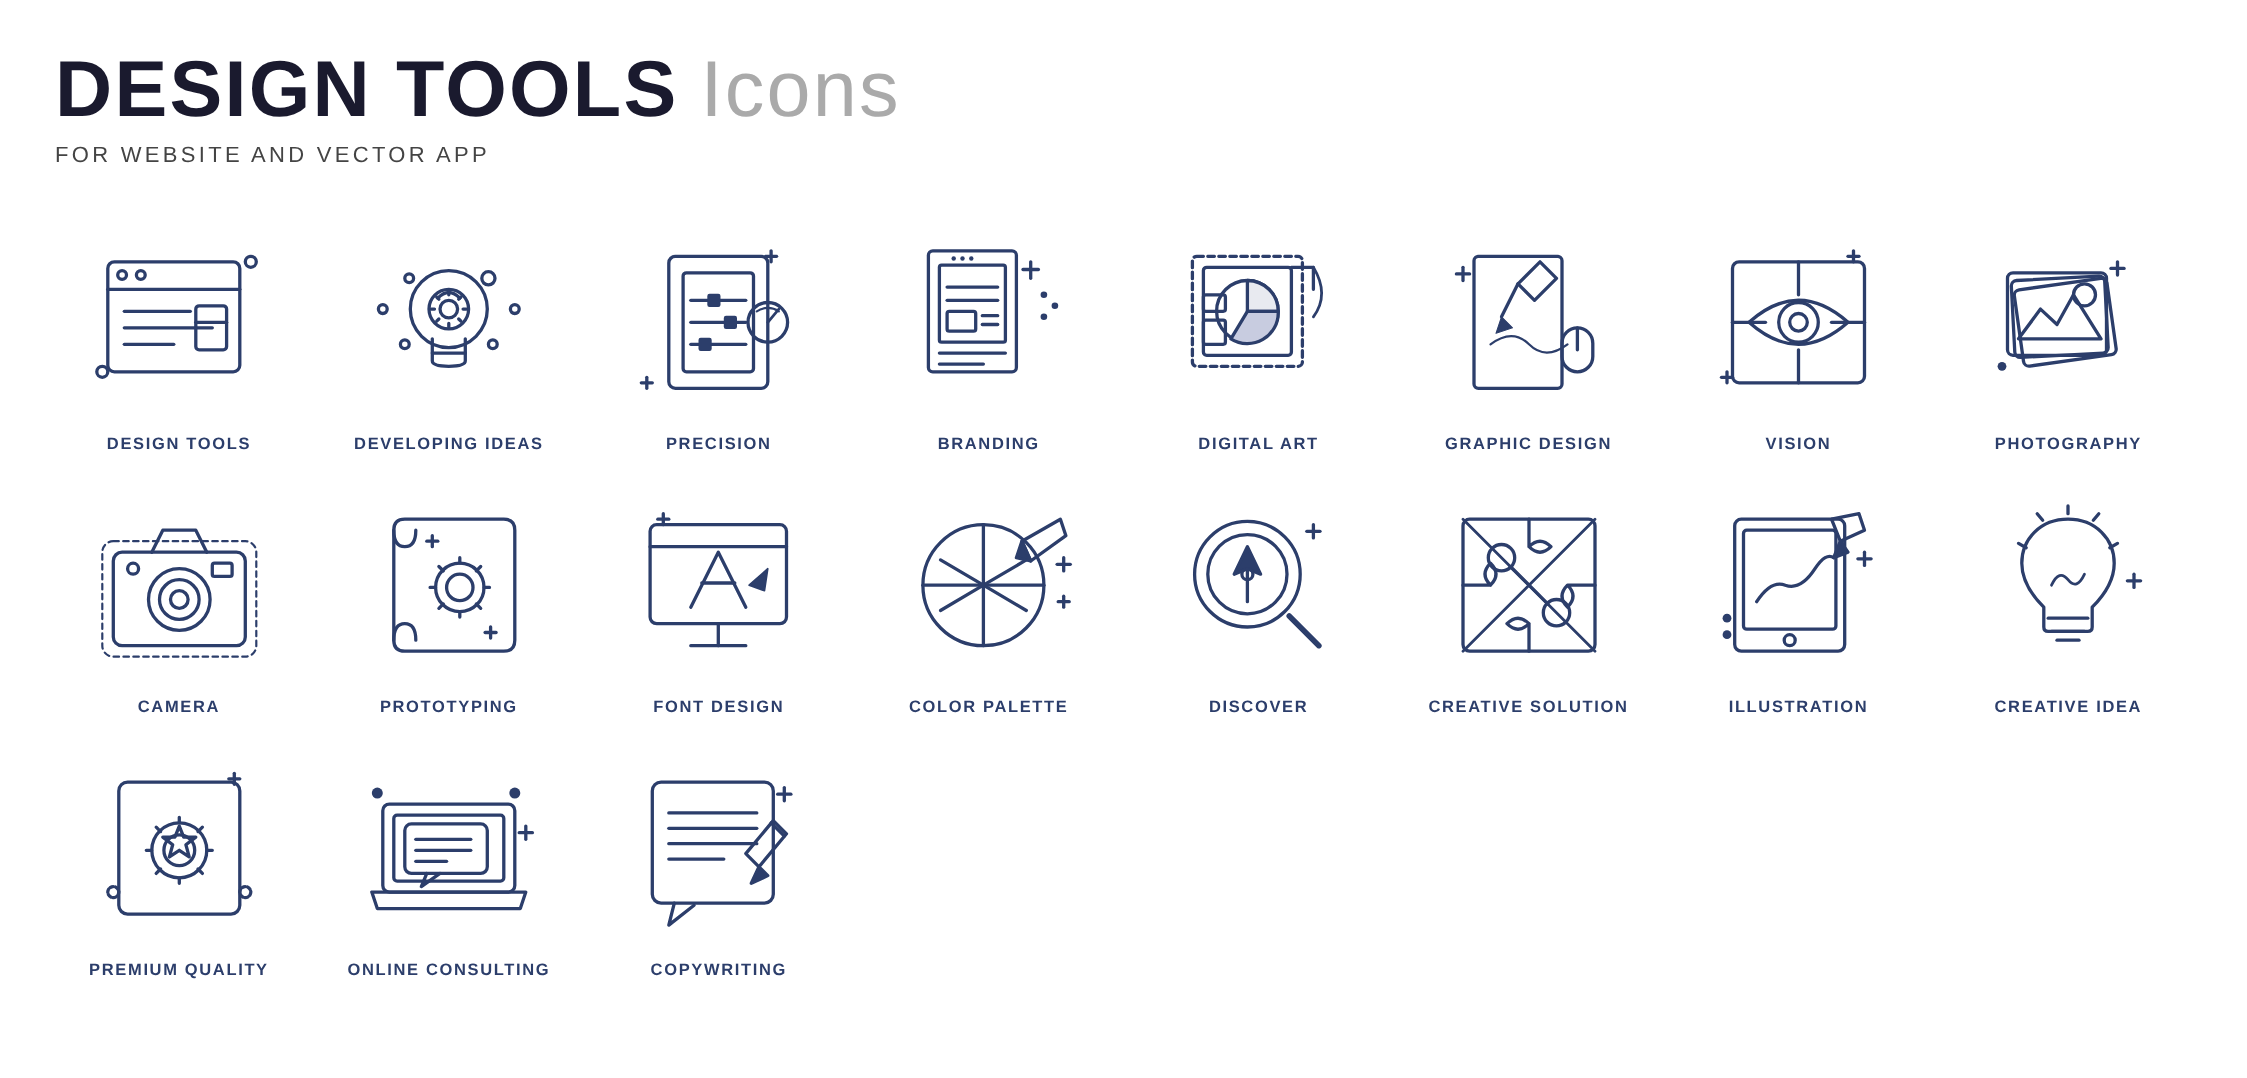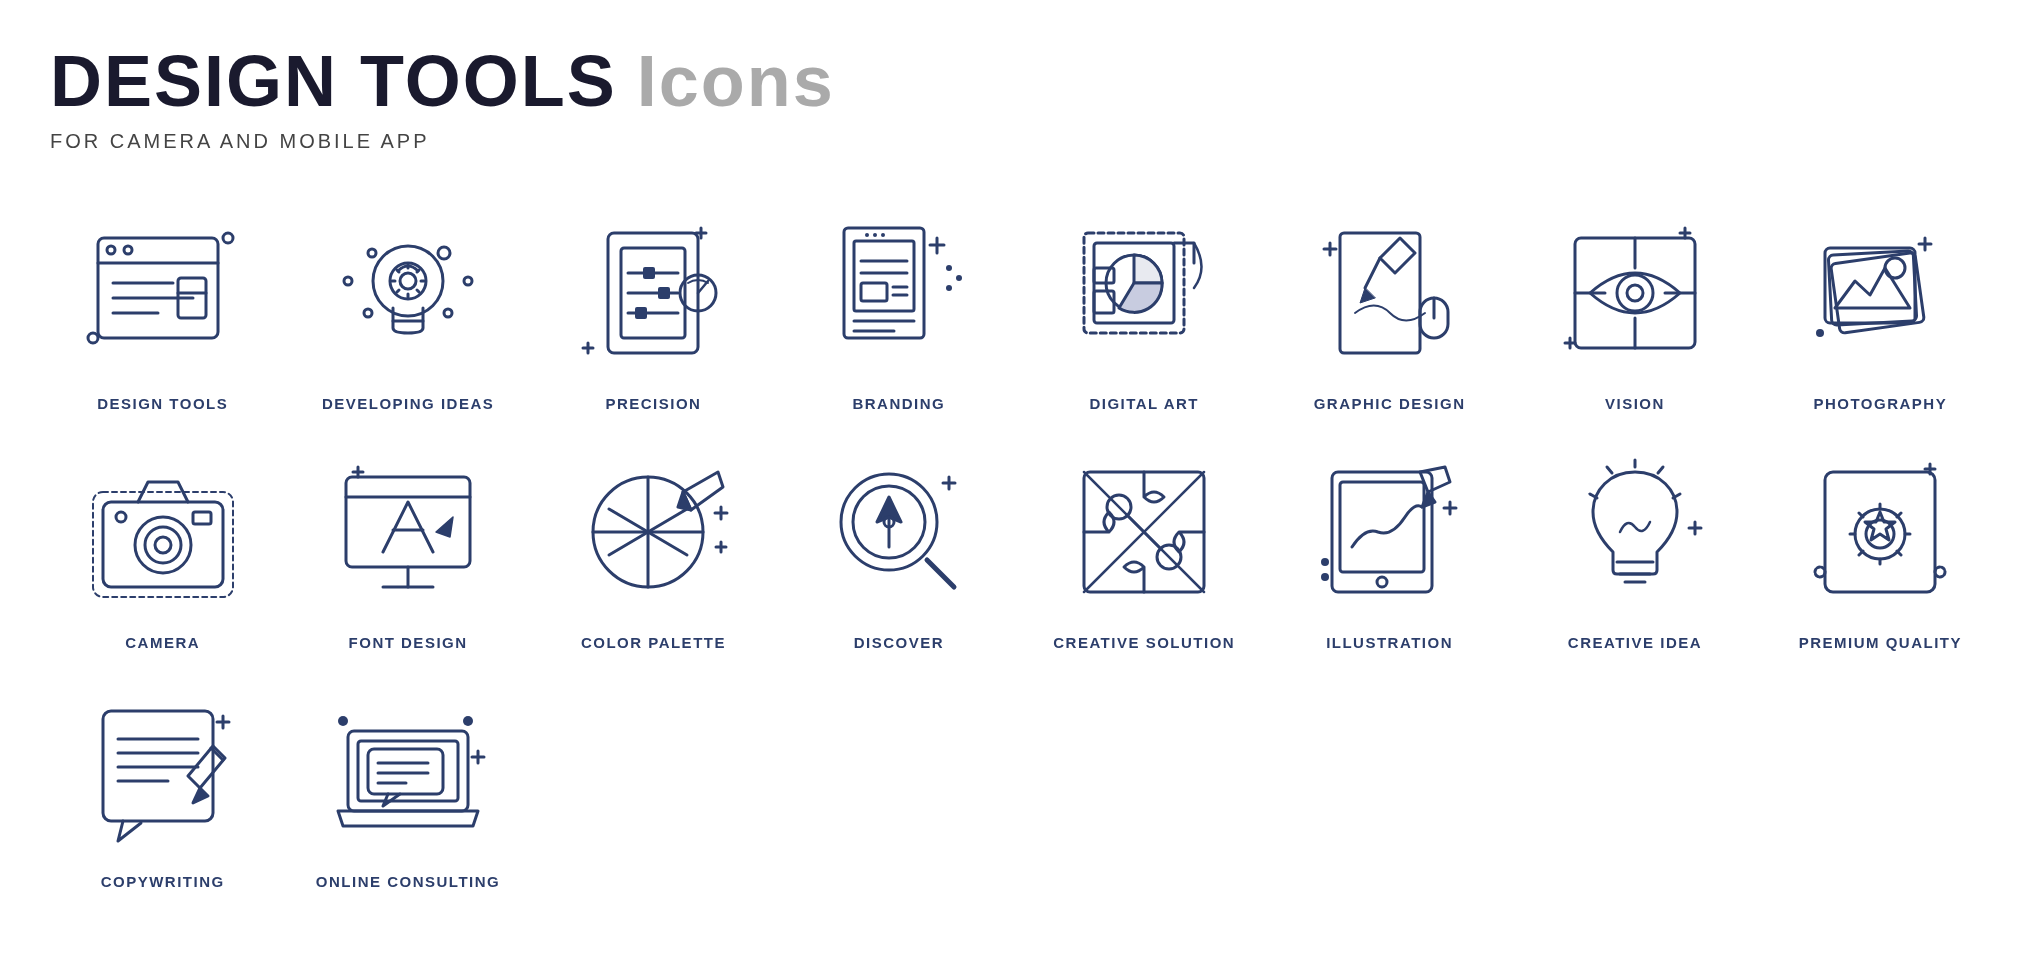--- a/index.html
+++ b/index.html
@@ -17,21 +17,21 @@
       margin-bottom: 8px;
     }
     .title-bold {
       font-size: 72px;
       font-weight: 900;
       color: #1a1a2e;
       letter-spacing: 2px;
     }
     .title-light {
       font-size: 72px;
-      font-weight: 700;
+      font-weight: 400;
       color: #aaaaaa;
       letter-spacing: 2px;
     }
     .subtitle {
       font-size: 20px;
       font-weight: 400;
       color: #444444;
       letter-spacing: 3px;
       margin-bottom: 50px;
     }
@@ -66,21 +66,21 @@
       text-transform: uppercase;
     }
   </style>
 </head>
 <body>
 
 <div class="page-title">
   <span class="title-bold">DESIGN TOOLS</span>
   <span class="title-light">Icons</span>
 </div>
-<div class="subtitle">FOR CAMERA AND MOBILE APP</div>
+<div class="subtitle">FOR WEBSITE AND VECTOR APP</div>
 
 <div class="icons-grid">
 
   <div class="icon-item">
     <div class="icon-box">
       <svg viewBox="0 0 160 160" fill="none" stroke="#2c3e6b" stroke-width="3" stroke-linecap="round" stroke-linejoin="round">
         <rect x="15" y="25" width="120" height="100" rx="6"></rect>
         <line x1="15" y1="50" x2="135" y2="50"></line>
         <circle cx="28" cy="37" r="4"></circle>
         <circle cx="45" cy="37" r="4"></circle>
@@ -269,20 +269,40 @@
         <circle cx="80" cy="93" r="8"></circle>
         <rect x="110" y="60" width="18" height="12" rx="2"></rect>
         <circle cx="38" cy="65" r="5"></circle>
 
         <rect x="10" y="40" width="140" height="105" rx="10" stroke-dasharray="5 4" stroke-width="2"></rect>
       </svg>
     </div>
     <span class="icon-label">CAMERA</span>
   </div>
 
+  <div class="icon-item">
+    <div class="icon-box">
+      <svg viewBox="0 0 160 160" fill="none" stroke="#2c3e6b" stroke-width="3" stroke-linecap="round" stroke-linejoin="round">
+
+        <path d="M30 30 Q30 20 40 20 L130 20 Q140 20 140 30 L140 130 Q140 140 130 140 L40 140 Q30 140 30 130 Z"></path>
+        <path d="M30 30 Q30 45 40 45 Q50 45 50 30"></path>
+        <path d="M30 130 Q30 115 40 115 Q50 115 50 130"></path>
+
+        <circle cx="90" cy="82" r="22"></circle>
+        <circle cx="90" cy="82" r="12"></circle>
+        <path d="M90 55 L90 60 M90 104 L90 109 M117 82 L112 82 M68 82 L63 82 M109 63 L105 67 M75 97 L71 101 M109 101 L105 97 M75 67 L71 63"></path>
+
+        <line x1="65" y1="45" x2="65" y2="35"></line>
+        <line x1="60" y1="40" x2="70" y2="40"></line>
+        <line x1="118" y1="118" x2="118" y2="128"></line>
+        <line x1="113" y1="123" x2="123" y2="123"></line>
+      </svg>
+    </div>
+    <span class="icon-label">PROTOTYPING</span>
+  </div>
 
 
   <div class="icon-item">
     <div class="icon-box">
       <svg viewBox="0 0 160 160" fill="none" stroke="#2c3e6b" stroke-width="3" stroke-linecap="round" stroke-linejoin="round">
 
         <rect x="18" y="25" width="124" height="90" rx="6"></rect>
         <line x1="18" y1="45" x2="142" y2="45"></line>
 
         <path d="M55 100 L80 50 L105 100"></path>
@@ -436,58 +456,58 @@
         <circle cx="140" cy="120" r="5" stroke-dasharray="3 2"></circle>
       </svg>
     </div>
     <span class="icon-label">PREMIUM QUALITY</span>
   </div>
 
   <div class="icon-item">
     <div class="icon-box">
       <svg viewBox="0 0 160 160" fill="none" stroke="#2c3e6b" stroke-width="3" stroke-linecap="round" stroke-linejoin="round">
 
+        <rect x="20" y="40" width="120" height="80" rx="6"></rect>
+        <path d="M10 120 L150 120 L145 135 L15 135 Z"></path>
+        <rect x="30" y="50" width="100" height="60" rx="3"></rect>
+
+        <rect x="40" y="58" width="75" height="45" rx="6"></rect>
+        <path d="M60 103 L55 115 L72 103"></path>
+
+        <line x1="50" y1="72" x2="100" y2="72"></line>
+        <line x1="50" y1="82" x2="100" y2="82"></line>
+        <line x1="50" y1="92" x2="78" y2="92"></line>
+
+        <circle cx="140" cy="30" r="5" fill="#2c3e6b" stroke="none"></circle>
+        <circle cx="15" cy="30" r="5" fill="#2c3e6b" stroke="none"></circle>
+
+        <line x1="150" y1="60" x2="150" y2="72"></line>
+        <line x1="144" y1="66" x2="156" y2="66"></line>
+      </svg>
+    </div>
+    <span class="icon-label">ONLINE CONSULTING</span>
+  </div>
+
+  <div class="icon-item">
+    <div class="icon-box">
+      <svg viewBox="0 0 160 160" fill="none" stroke="#2c3e6b" stroke-width="3" stroke-linecap="round" stroke-linejoin="round">
+
         <rect x="20" y="20" width="110" height="110" rx="8"></rect>
         <path d="M40 130 L35 150 L58 132"></path>
 
         <line x1="35" y1="48" x2="115" y2="48"></line>
         <line x1="35" y1="62" x2="115" y2="62"></line>
         <line x1="35" y1="76" x2="115" y2="76"></line>
         <line x1="35" y1="90" x2="85" y2="90"></line>
 
         <path d="M105 85 L130 55 L142 67 L117 97 Z"></path>
         <path d="M117 97 L110 112 L125 105 Z" fill="#2c3e6b"></path>
         <line x1="128" y1="57" x2="140" y2="69"></line>
 
         <line x1="140" y1="25" x2="140" y2="37"></line>
         <line x1="134" y1="31" x2="146" y2="31"></line>
       </svg>
     </div>
     <span class="icon-label">COPYWRITING</span>
   </div>
 
-  <div class="icon-item">
-    <div class="icon-box">
-      <svg viewBox="0 0 160 160" fill="none" stroke="#2c3e6b" stroke-width="3" stroke-linecap="round" stroke-linejoin="round">
-
-        <rect x="20" y="40" width="120" height="80" rx="6"></rect>
-        <path d="M10 120 L150 120 L145 135 L15 135 Z"></path>
-        <rect x="30" y="50" width="100" height="60" rx="3"></rect>
-
-        <rect x="40" y="58" width="75" height="45" rx="6"></rect>
-        <path d="M60 103 L55 115 L72 103"></path>
-
-        <line x1="50" y1="72" x2="100" y2="72"></line>
-        <line x1="50" y1="82" x2="100" y2="82"></line>
-        <line x1="50" y1="92" x2="78" y2="92"></line>
-
-        <circle cx="140" cy="30" r="5" fill="#2c3e6b" stroke="none"></circle>
-        <circle cx="15" cy="30" r="5" fill="#2c3e6b" stroke="none"></circle>
-
-        <line x1="150" y1="60" x2="150" y2="72"></line>
-        <line x1="144" y1="66" x2="156" y2="66"></line>
-      </svg>
-    </div>
-    <span class="icon-label">ONLINE CONSULTING</span>
-  </div>
-
 
 </div>
 
 </body></html>

